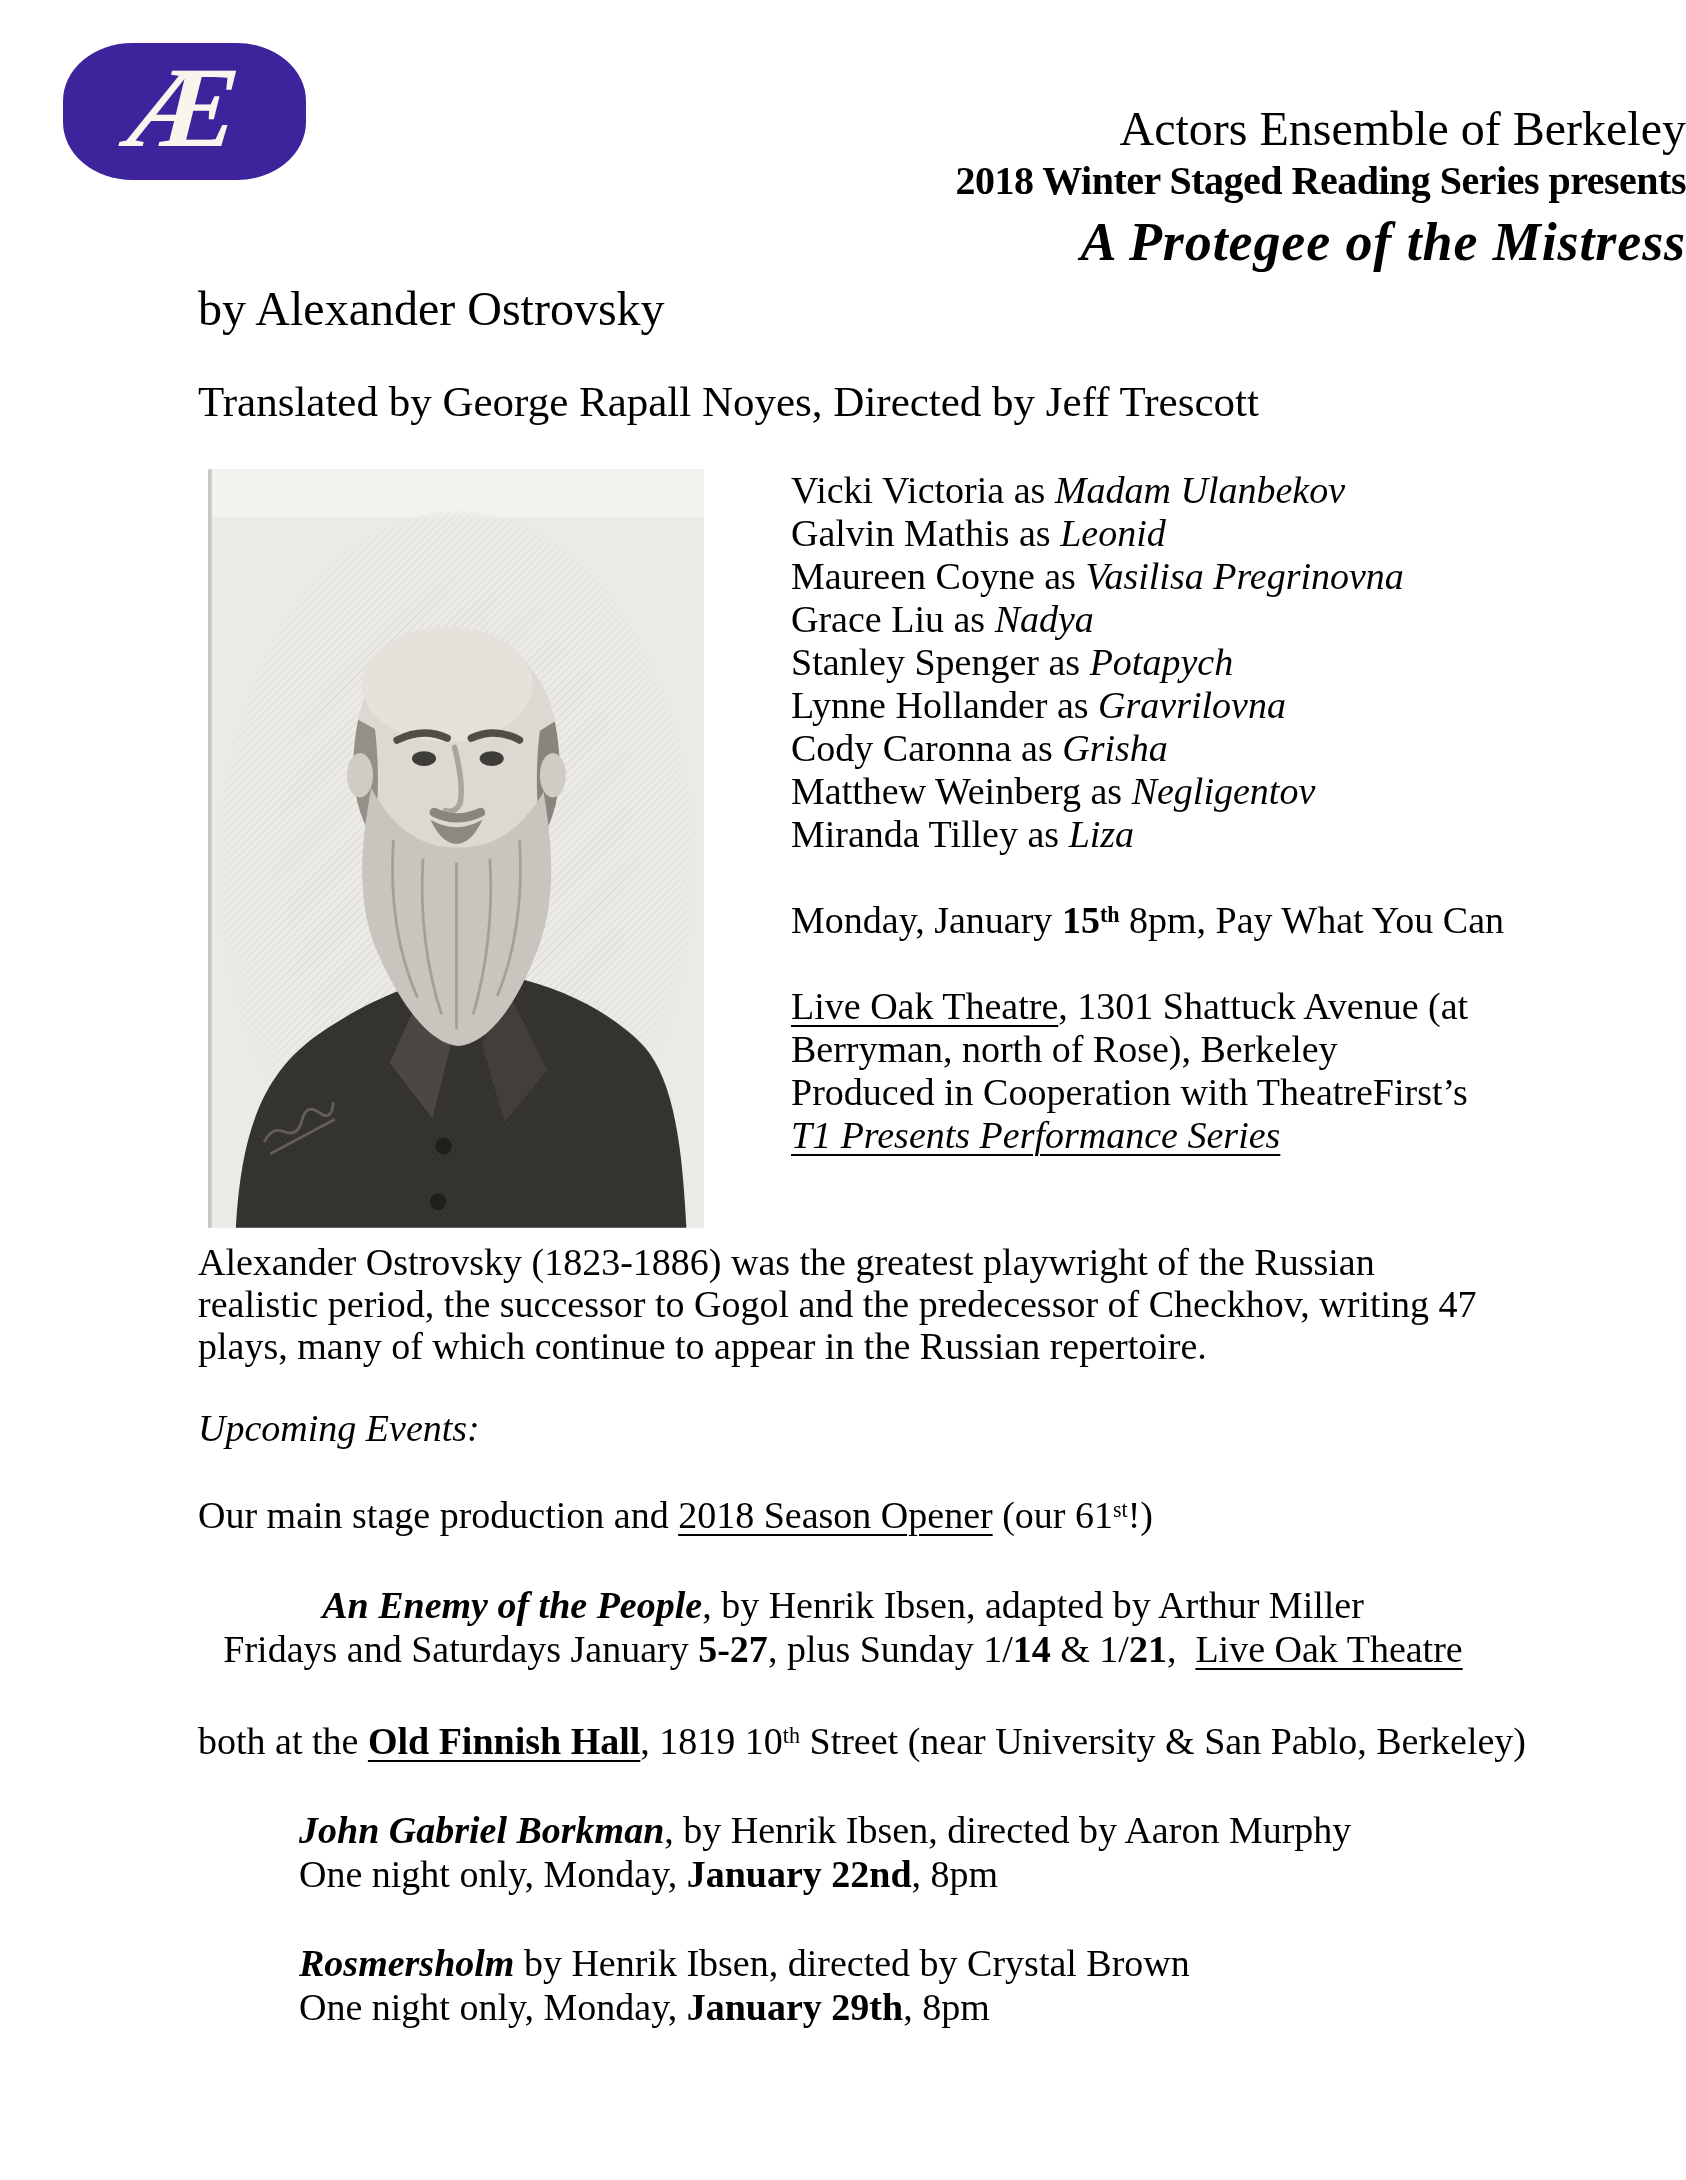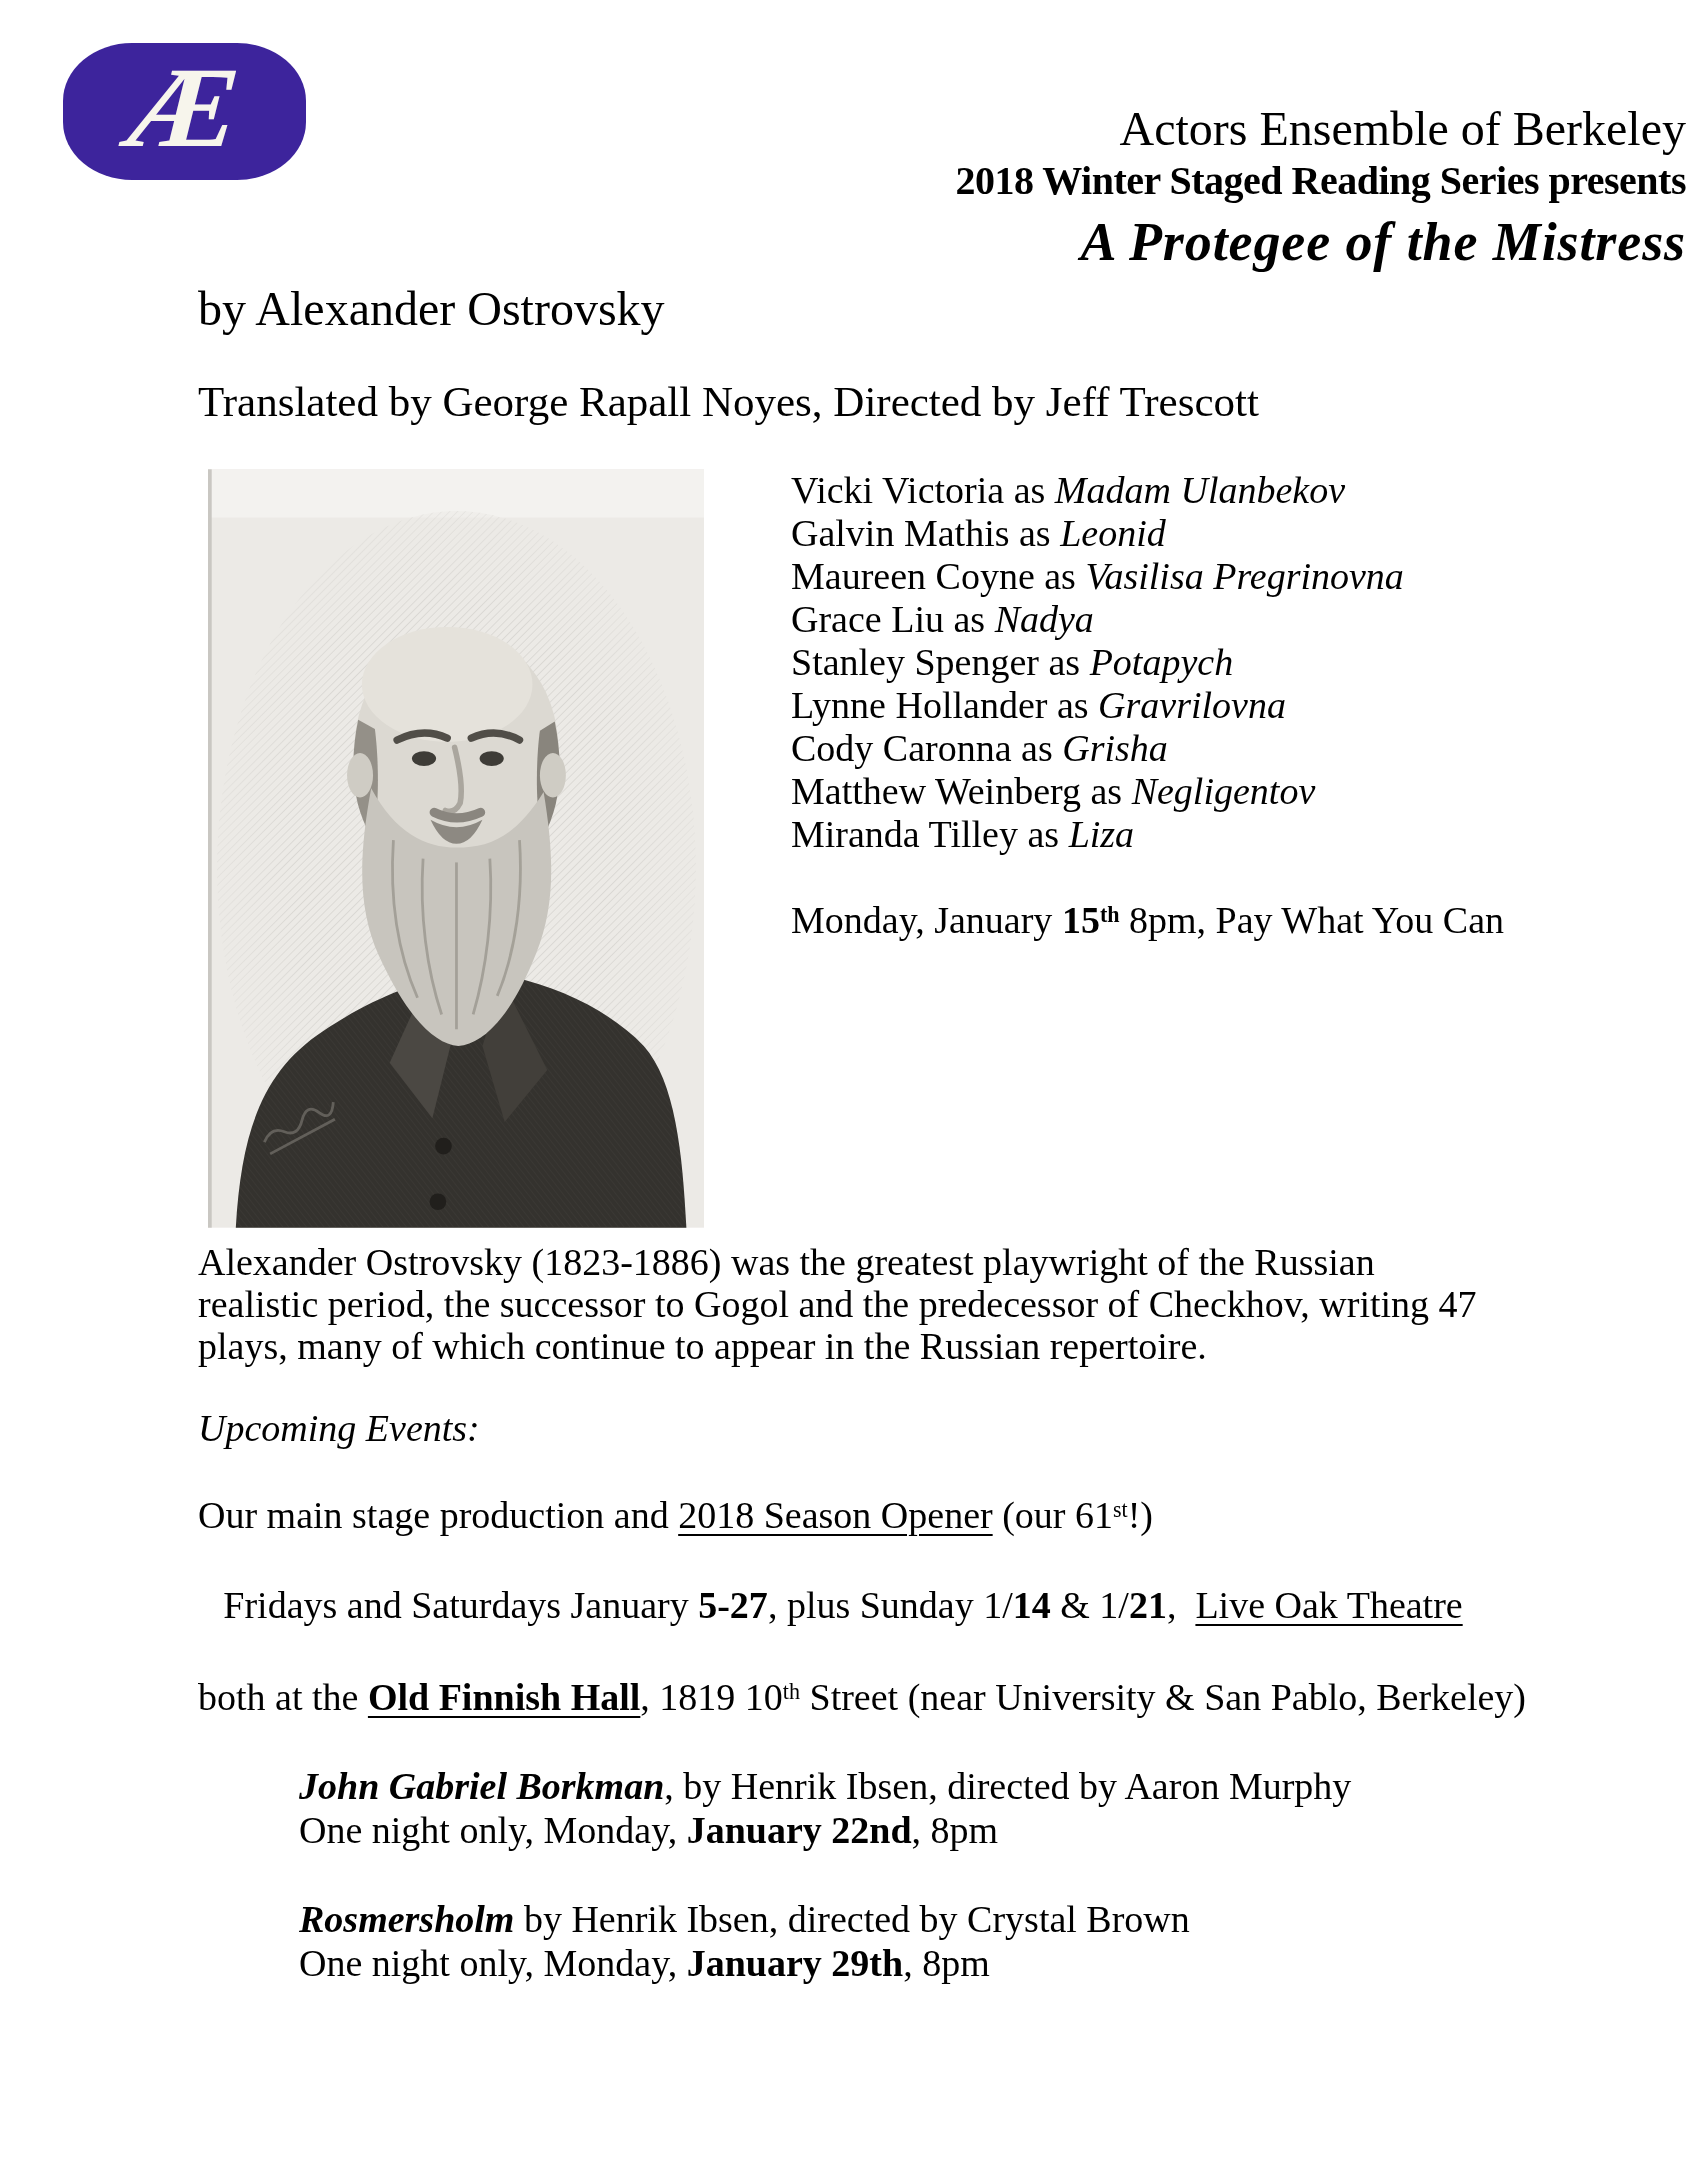--- a/index.html
+++ b/index.html
@@ -145,30 +145,37 @@
         <div class="cast-line"><span>Grace Liu as</span> <span class="i">Nadya</span></div>
         <div class="cast-line"><span>Stanley Spenger as</span> <span class="i">Potapych</span></div>
         <div class="cast-line"><span>Lynne Hollander as</span> <span class="i">Gravrilovna</span></div>
         <div class="cast-line"><span>Cody Caronna as</span> <span class="i">Grisha</span></div>
         <div class="cast-line"><span>Matthew Weinberg as</span> <span class="i">Negligentov</span></div>
         <div class="cast-line"><span>Miranda Tilley as</span> <span class="i">Liza</span></div>
       </div>
 
       <div class="showtime"><span>Monday, January </span><span class="b">15</span><span class="b sup">th</span><span> 8pm, Pay What You Can</span></div>
 
+      <div class="venue">
+        <div class="venue-line"><span class="u">Live Oak Theatre</span><span>, 1301 Shattuck Avenue (at</span></div>
+        <div class="venue-line">Berryman, north of Rose), Berkeley</div>
+        <div class="venue-line">Produced in Cooperation with TheatreFirst’s</div>
+        <div class="venue-line"><span class="i u">T1 Presents Performance Series</span></div>
+      </div>
     </div>
   </div>
 
   <p class="bio">Alexander Ostrovsky (1823-1886) was the greatest playwright of the Russian realistic period, the successor to Gogol and the predecessor of Checkhov, writing 47 plays, many of which continue to appear in the Russian repertoire.</p>
 
   <div class="upcoming">Upcoming Events:</div>
 
   <div class="opener"><span>Our main stage production and </span><span class="u">2018 Season Opener</span><span> (our 61</span><span class="sup">st</span><span>!)</span></div>
 
   <div class="enemy">
+    <div><span class="bi">An Enemy of the People</span><span>, by Henrik Ibsen, adapted by Arthur Miller</span></div>
     <div><span>Fridays and Saturdays January </span><span class="b">5-27</span><span>, plus Sunday 1/</span><span class="b">14</span><span> &amp; 1/</span><span class="b">21</span><span>,&nbsp; </span><span class="u">Live Oak Theatre</span></div>
   </div>
 
   <div class="finale">
     <div><span>both at the </span><span class="b u">Old Finnish Hall</span><span>, 1819 10</span><span class="sup">th</span><span> Street (near University &amp; San Pablo, Berkeley)</span></div>
   </div>
 
   <div class="production">
     <div><span class="bi">John Gabriel Borkman</span><span>, by Henrik Ibsen, directed by Aaron Murphy</span></div>
     <div><span>One night only, Monday, </span><span class="b">January 22nd</span><span>, 8pm</span></div>

